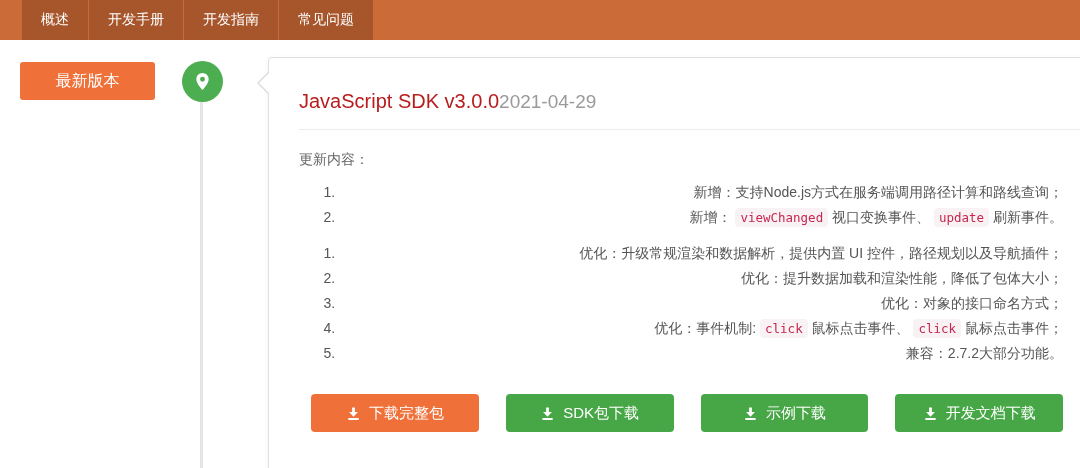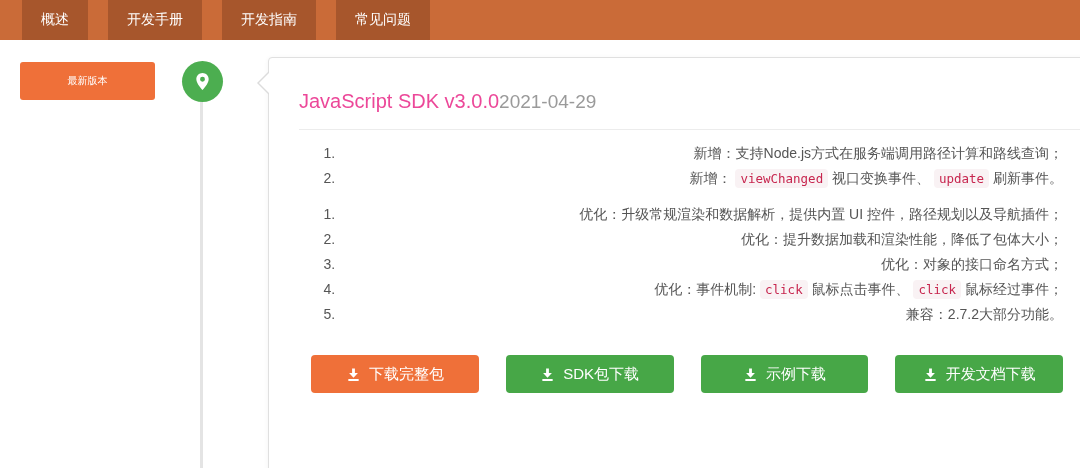--- a/index.html
+++ b/index.html
@@ -22,21 +22,21 @@
     color: #fff; font-size: 14px;
     display: flex; align-items: center;
     padding: 0 19px; cursor: pointer; white-space: nowrap;
   }
   .tab.active { background: #fff; color: var(--accent, #d2622f); }
   
   .latest-btn {
     position: absolute; left: 20px; top: 62px;
     width: 135px; height: 38px;
     background: var(--accent, #ef7039);
-    color: #fff; font-size: 10px;
+    color: #fff; font-size: 16px;
     border: none; border-radius: 3px; cursor: pointer;
     font-family: inherit;
   }
   .timeline-line {
     position: absolute; left: 200px; top: 100px; bottom: 0;
     width: 3px; background: #e4e4e4;
   }
   .pin-badge {
     position: absolute; left: 182px; top: 61px;
     width: 41px; height: 41px; border-radius: 50%;
@@ -60,21 +60,21 @@
     border-width: 12px 12px 12px 0;
     border-color: transparent #dcdcdc transparent transparent;
   }
   .card::after { 
     left: -10px; top: 15px;
     border-width: 10px 10px 10px 0;
     border-color: transparent #fff transparent transparent;
   }
   .card-inner { padding: 32px 30px 0 30px; }
   .title-row { display: flex; align-items: baseline; }
-  .release-title { font-size: 20px; color: #ec4899; font-weight: 400; }
+  .release-title { font-size: 20px; color: #b91c1c; font-weight: 400; }
   .release-date { font-size: 19px; color: #9a9a9a; }
   .title-divider { border: none; border-top: 1px solid #ececec; margin: 16px -30px 0 0; }
   .section-heading { font-size: 14px; color: #666; margin-top: 21px; font-weight: 400; }
   ol.changelog {
     margin: 11px 0 0 0; padding-left: 40px;
     list-style: decimal;
   }
   ol.changelog li {
     font-size: 14px; color: #555;
     line-height: 25px; padding-left: 1px; text-align: right;
@@ -95,21 +95,21 @@
     display: flex; align-items: center; justify-content: center; gap: 8px;
   }
   .dl-btn.orange { background: var(--accent, #ef7039); }
   .dl-btn.green  { background: var(--green-btn, #47a747); }
   .dl-ico { display: flex; align-items: center; }
 </style>
 </head>
 <body>
 
 <nav class="navbar">
-  <div class="tabs-box" style="display:flex;gap:20px;">
+  <div class="tabs-box" style="display:flex;gap:1px;">
       <div class="tab">概述</div>
       <div class="tab">开发手册</div>
       <div class="tab">开发指南</div>
       <div class="tab">常见问题</div>
     </div>
 </nav>
 
 <button class="latest-btn">最新版本</button>
 
 <div class="timeline-line"></div>
@@ -123,30 +123,31 @@
 </div>
 
 <section class="card">
   <div class="card-inner">
     <div class="title-row">
       <h1 class="release-title">JavaScript SDK v3.0.0</h1>
       <span class="release-date">2021-04-29</span>
     </div>
     <hr class="title-divider">
 
+    <h2 class="section-heading">更新内容：</h2>
     <ol class="changelog">
         <li><span>新增：支持Node.js方式在服务端调用路径计算和路线查询；</span></li>
         <li><span>新增： </span><code class="chip">viewChanged</code><span> 视口变换事件、 </span><code class="chip">update</code><span> 刷新事件。</span></li>
       </ol>
 
     <ol class="changelog">
         <li><span>优化：升级常规渲染和数据解析，提供内置 UI 控件，路径规划以及导航插件；</span></li>
         <li><span>优化：提升数据加载和渲染性能，降低了包体大小；</span></li>
         <li><span>优化：对象的接口命名方式；</span></li>
-        <li><span>优化：事件机制: </span><code class="chip">click</code><span> 鼠标点击事件、 </span><code class="chip">click</code><span> 鼠标经过事件；</span></li>
+        <li><span>优化：事件机制: </span><code class="chip">click</code><span> 鼠标点击事件、 </span><code class="chip">click</code><span> 鼠标点击事件；</span></li>
         <li><span>兼容：2.7.2大部分功能。</span></li>
       </ol>
 
     <div class="btn-row">
         <button class="dl-btn orange">
     <span class="dl-ico">
       <svg viewBox="0 0 16 16" width="15" height="15">
         <path fill="#fff" d="M6.5 1.5h3v5h3.2L8 11.4 3.3 6.5h3.2zM2.5 12.8h11v2h-11z"></path>
       </svg>
     </span>

